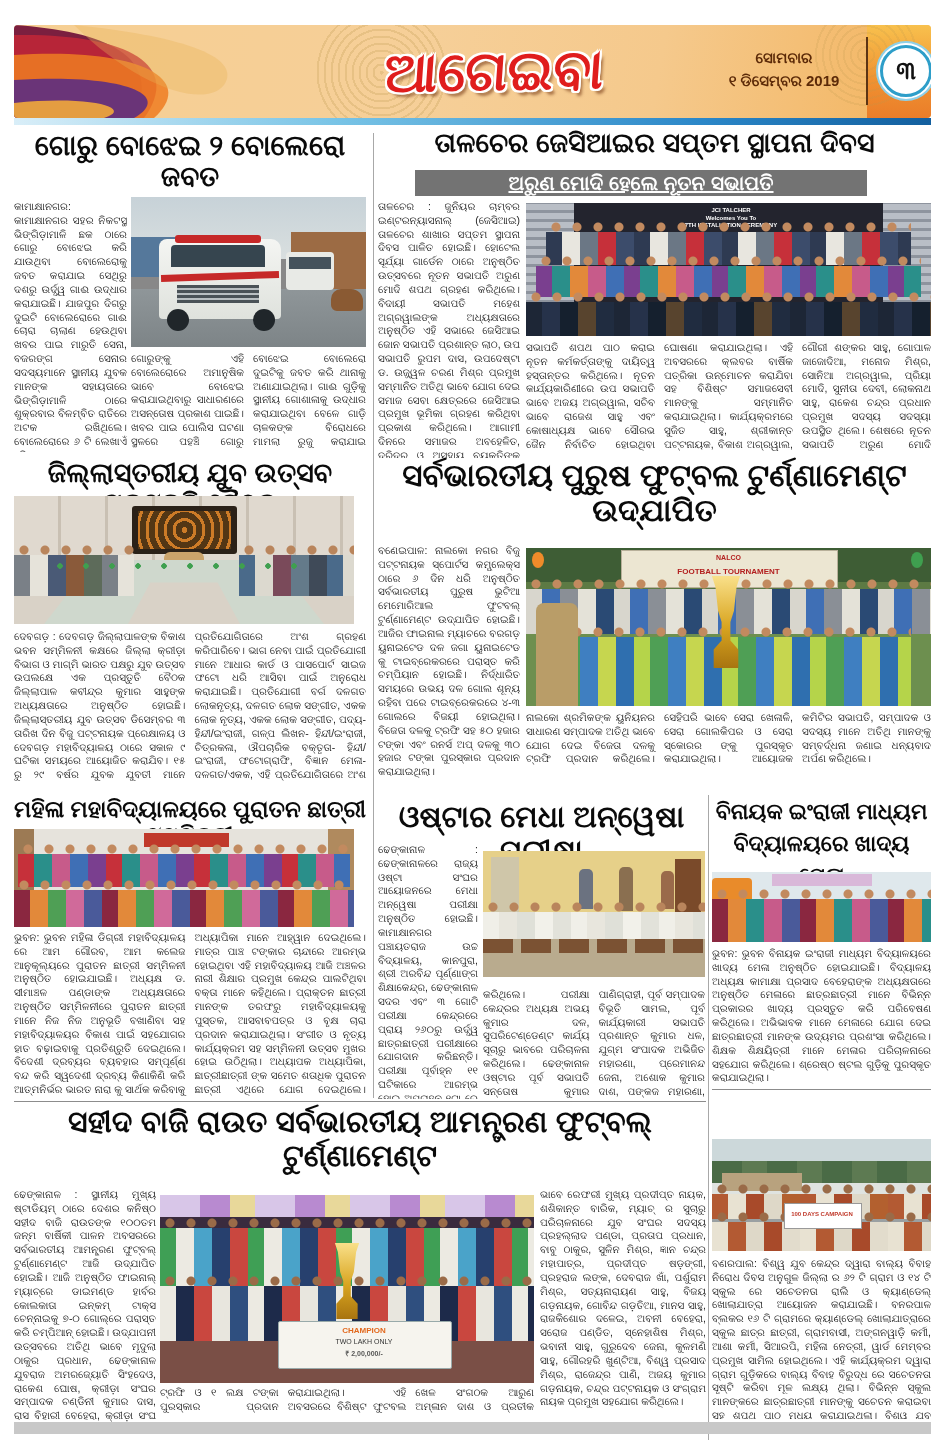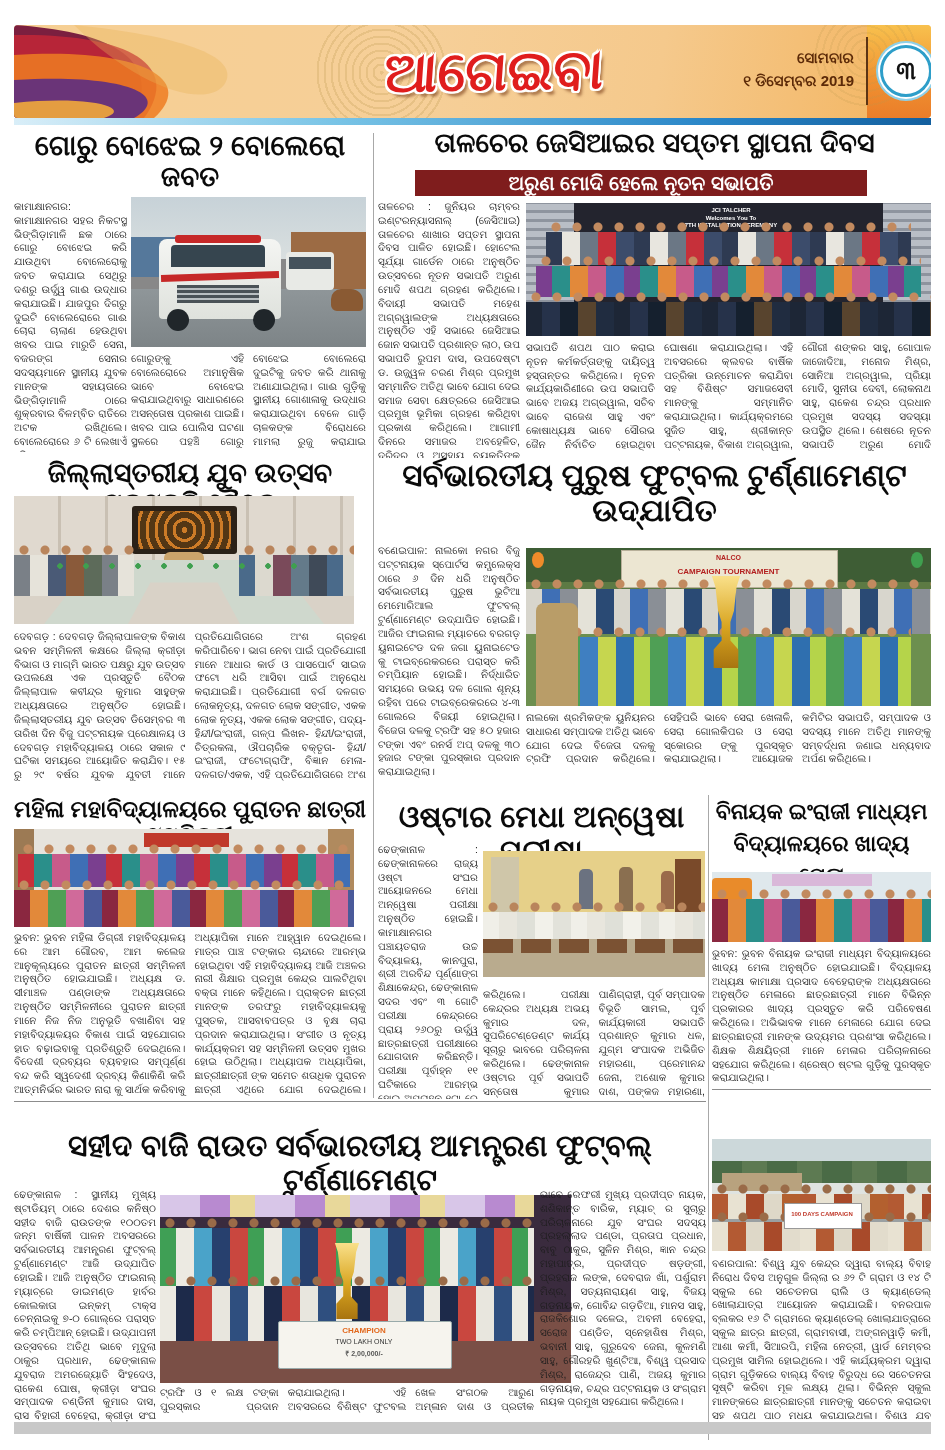--- a/index.html
+++ b/index.html
@@ -22,21 +22,21 @@
   .mast-vline{width:2px;background:#5c3414;}
   .pagenum{width:46px;height:46px;border-radius:50%;background:#fff;border:3px solid #2e9ec9;
     box-shadow:0 0 0 2px #ffffff,0 0 0 4px #8ed0e8;display:flex;align-items:center;justify-content:center;
     font-size:25px;font-weight:bold;color:#111;}
   .bluestrip{background:linear-gradient(90deg,#d9eef8 0%,#79c4e6 35%,#2b87c8 75%,#135f9e 100%);}
 
   
   .h{font-weight:bold;color:#0a0a0a;text-align:center;line-height:1.12;}
   .subbar{background:#e3e3e3;color:#0a0a0a;font-weight:bold;text-align:center;
           display:flex;align-items:center;justify-content:center;}
-  .subbar.dark{background:#7f1d1d;color:#ffffff;}
+  .subbar.dark{background:#737373;color:#ffffff;text-decoration:underline;}
   .body{font-size:10.4px;line-height:1.33;text-align:justify;color:#1d1d1d;overflow:hidden;}
   .cols2{column-count:2;column-gap:9px;}
   .cols3{column-count:3;column-gap:9px;}
   .vline{background:#a8a8a8;width:1px;}
   .hline{background:#8c8c8c;height:1px;}
   .botbar{background:#c8c8c8;}
 
   
   .ph{position:absolute;overflow:hidden;background:#888;}
   .crowd{position:absolute;
@@ -62,21 +62,21 @@
       <path d="M0,78 C80,70 120,84 90,93 L0,93 Z" fill="#f2a93b" opacity="0.9"></path>
       <path d="M60,0 C160,10 230,30 210,60 C190,85 120,60 60,0 Z" fill="#e8b257" opacity="0.35"></path>
     </svg>
     <div class="mandala" style="left:300px;top:-20px;width:135px;height:135px;"></div>
 
     <div class="rightband"></div>
     <div class="mandala" style="right:10px;top:-25px;width:110px;height:110px;opacity:.4;"></div>
 
     <div class="abs mast-title" style="left:330px;top:14px;width:300px;">ଆଗେଇବା</div>
 
-    <div class="abs mast-date" style="left:700px;top:22px;width:140px;">
+    <div class="abs mast-date" style="left:700px;top:22px;width:140px;text-align:center;">
       <div>ସୋମବାର</div>
       <div>୧ ଡିସେମ୍ବର 2019</div>
     </div>
     <div class="abs mast-vline" style="left:852px;top:12px;height:68px;"></div>
     <div class="abs pagenum" style="left:866px;top:20px;">
       <span>୩</span>
     </div>
   </div>
   <div class="abs bluestrip" style="left:14px;top:118px;width:917px;height:7px;"></div>
 
@@ -142,21 +142,21 @@
   </div>
   <div class="abs body cols2" style="left:14px;top:630px;width:352px;height:164px;">ଦେବଗଡ଼ : ଦେବଗଡ଼ ଜିଲ୍ଲାପାଳଙ୍କ ବିକାଶ ଭବନ ସମ୍ମିଳନୀ କକ୍ଷରେ ଜିଲ୍ଲା କ୍ରୀଡ଼ା ବିଭାଗ ଓ ମାଗ୍ମି ଭାରତ ପକ୍ଷରୁ ଯୁବ ଉତ୍ସବ ଉପଲକ୍ଷେ ଏକ ପ୍ରସ୍ତୁତି ବୈଠକ ଜିଲ୍ଲାପାଳ କବୀନ୍ଦ୍ର କୁମାର ସାହୁଙ୍କ ଅଧ୍ୟକ୍ଷତାରେ ଅନୁଷ୍ଠିତ ହୋଇଛି। ଜିଲ୍ଲାସ୍ତରୀୟ ଯୁବ ଉତ୍ସବ ଡିସେମ୍ବର ୩ ତାରିଖ ଦିନ ବିଜୁ ପଟ୍ଟନାୟକ ପ୍ରେକ୍ଷାଳୟ ଓ ଦେବଗଡ଼ ମହାବିଦ୍ୟାଳୟ ଠାରେ ସକାଳ ୯ ଘଟିକା ସମୟରେ ଆୟୋଜିତ କରାଯିବ। ୧୫ ରୁ ୨୯ ବର୍ଷର ଯୁବକ ଯୁବତୀ ମାନେ ପ୍ରତିଯୋଗିତାରେ ଅଂଶ ଗ୍ରହଣ କରିପାରିବେ। ଭାଗ ନେବା ପାଇଁ ପ୍ରତିଯୋଗୀ ମାନେ ଆଧାର କାର୍ଡ ଓ ପାସପୋର୍ଟ ସାଇଜ ଫଟୋ ଧରି ଆସିବା ପାଇଁ ଅନୁରୋଧ କରାଯାଇଛି। ପ୍ରତିଯୋଗୀ ବର୍ଗ ଦଳଗତ ଲୋକନୃତ୍ୟ, ଦଳଗତ ଲୋକ ସଙ୍ଗୀତ, ଏକକ ଲୋକ ନୃତ୍ୟ, ଏକକ ଲୋକ ସଙ୍ଗୀତ, ପଦ୍ୟ-ହିନ୍ଦୀ/ଇଂରାଜୀ, ଗଳ୍ପ ଲିଖନ- ହିନ୍ଦୀ/ଇଂରାଜୀ, ଚିତ୍ରକଳା, ଔପଚାରିକ ବକ୍ତୃତା- ହିନ୍ଦୀ/ ଇଂରାଜୀ, ଫଟୋଗ୍ରାଫି, ବିଜ୍ଞାନ ମେଳା- ଦଳଗତ/ଏକକ, ଏହି ପ୍ରତିଯୋଗିତାରେ ଅଂଶ ଗ୍ରହଣ କରି ପାରିବେ। ଏଥିରେ ପ୍ରଥମ ହୋଇଥିବା ପ୍ରତିଯୋଗୀ ରାଜ୍ୟସ୍ତରୀୟ ଯୁବ ଉତ୍ସବ ପ୍ରତିଯୋଗିତାରେ ଅଂଶ ଗ୍ରହଣ କରିପାରିବେ। ବୈଠକରେ ଜିଲ୍ଲା କ୍ରୀଡ଼ା ଅଧିକାରୀ ତଥା ସହକାରୀ ଜିଲ୍ଲାପାଳ ତାପସ କୁମାର ମହନ୍ତ, ମାଗ୍ମି ଭାରତ ପ୍ରଦୀପ ବିଶ୍ୱାଳ, ସହକାରୀ ଜିଲ୍ଲାପାଳ ଈଶ୍ୱର ଗୁରୁ, ଜିଲ୍ଲା ଶିକ୍ଷା ଅଧିକାରୀ ରେନ୍ଦ୍ରା ସ୍ୱରୂପ, ଜିଲ୍ଲା ସୂଚନା ଓ ଲୋକସମ୍ପର୍କ ଅଧିକାରୀ ମନୋରଞ୍ଜନ ସୂତାର ଓ ବିଭିନ୍ନ ବିଭାଗୀୟ ଅଧିକାରୀ ପ୍ରମୁଖ ଉପସ୍ଥିତ ଥିଲେ।</div>
 
   <div class="abs h" style="left:378px;top:459px;width:553px;font-size:31px;">ସର୍ବଭାରତୀୟ ପୁରୁଷ ଫୁଟ୍‌ବଲ ଟୁର୍ଣ୍ଣାମେଣ୍ଟ ଉଦ୍‌ଯାପିତ</div>
   <div class="abs body" style="left:378px;top:544px;width:142px;height:250px;">ବଣେଇପାଳ: ନାଲକୋ ନଗର ବିଜୁ ପଟ୍ଟନାୟକ ସ୍ପୋର୍ଟସ କମ୍ପ୍ଲେକ୍ସ ଠାରେ ୬ ଦିନ ଧରି ଅନୁଷ୍ଠିତ ସର୍ବଭାରତୀୟ ପୁରୁଷ ଭୁଟିଆ ମେମୋରିଆଲ ଫୁଟବଲ୍ ଟୁର୍ଣ୍ଣାମେଣ୍ଟ ଉଦ୍‌ଯାପିତ ହୋଇଛି। ଆଜିର ଫାଇନାଲ ମ୍ୟାଚରେ ବରଗଡ଼ ୟୁନାଇଟେଡ ଦଳ ଜଗା ୟୁନାଇଟେଡ କୁ ଟାଇବ୍ରେକରରେ ପରାସ୍ତ କରି ଚମ୍ପିୟାନ ହୋଇଛି। ନିର୍ଦ୍ଧାରିତ ସମୟରେ ଉଭୟ ଦଳ ଗୋଲ ଶୂନ୍ୟ ରହିବା ପରେ ଟାଇବ୍ରେକରରେ ୪-୩ ଗୋଲରେ ବିଜୟୀ ହୋଇଥିଲା। ବିଜେତା ଦଳକୁ ଟ୍ରଫି ସହ ୫୦ ହଜାର ଟଙ୍କା ଏବଂ ରନର୍ସ ଅପ୍ ଦଳକୁ ୩୦ ହଜାର ଟଙ୍କା ପୁରସ୍କାର ପ୍ରଦାନ କରାଯାଇଥିଲା।</div>
 
   <div class="ph" style="left:526px;top:548px;width:405px;height:158px;background:linear-gradient(#5d7a44 0 40%,#6d8f4f 40% 100%);">
     <div class="abs" style="left:0;top:0;width:405px;height:34px;background:#3e5d35;"></div>
     <div class="abs" style="left:95px;top:2px;width:215px;height:36px;background:#ece6d2;border:1px solid #b8b09a;">
       <div class="tinytxt" style="left:0;top:3px;width:213px;color:#b32020;font-size:7px;">NALCO</div>
-      <div class="tinytxt" style="left:0;top:16px;width:213px;color:#b32020;font-size:8px;">CAMPAIGN TOURNAMENT</div>
+      <div class="tinytxt" style="left:0;top:16px;width:213px;color:#b32020;font-size:8px;">FOOTBALL TOURNAMENT</div>
     </div>
     <div class="abs" style="left:6px;top:4px;width:12px;height:16px;background:#ef8b2a;border-radius:50%;"></div>
     <div class="abs" style="right:8px;top:4px;width:12px;height:16px;background:#3f9f4f;border-radius:50%;"></div>
     <div class="crowd" style="left:0;top:30px;width:405px;height:56px;--c1:#d8d6cd;--c2:#3f6fb5;--c3:#8a8f96;--c4:#e4e2d8;--c5:#2a4a74;"></div>
     <div class="crowd" style="left:20px;top:78px;width:365px;height:80px;--c1:#b5d44a;--c2:#4f9f55;--c3:#3f7fc1;--c4:#c6d64f;--c5:#2f6faf;"></div>
     <div class="abs" style="left:10px;top:55px;width:42px;height:103px;background:#b99d68;border-radius:8px 8px 0 0;"></div>
     <div class="trophy" style="left:178px;top:28px;width:44px;height:92px;"></div>
   </div>
   <div class="abs body cols3" style="left:526px;top:711px;width:405px;height:84px;">ନାଲକୋ ଶ୍ରମିକଙ୍କ ୟୁନିୟନର ସାଧାରଣ ସମ୍ପାଦକ ଅତିଥି ଭାବେ ଯୋଗ ଦେଇ ବିଜେତା ଦଳକୁ ଟ୍ରଫି ପ୍ରଦାନ କରିଥିଲେ। ସେହିପରି ଭାବେ ସେରା ଖେଳାଳି, ସେରା ଗୋଲକିପର ଓ ସେରା ସ୍କୋରର ଙ୍କୁ ପୁରସ୍କୃତ କରାଯାଇଥିଲା। ଆୟୋଜକ କମିଟିର ସଭାପତି, ସମ୍ପାଦକ ଓ ସଦସ୍ୟ ମାନେ ଅତିଥି ମାନଙ୍କୁ ସମ୍ବର୍ଦ୍ଧନା ଜଣାଇ ଧନ୍ୟବାଦ ଅର୍ପଣ କରିଥିଲେ।</div>
 
@@ -185,24 +185,24 @@
   <div class="abs body cols2" style="left:483px;top:988px;width:222px;height:112px;">କରିଥିଲେ। ପରୀକ୍ଷା କେନ୍ଦ୍ରର ଅଧ୍ୟକ୍ଷ ଅଭୟ କୁମାର ଦଳ, ସୁପରିଟେଣ୍ଡେଣ୍ଟ କାର୍ଯ୍ୟ ସୂଚାରୁ ଭାବରେ ପରିଚାଳନା କରିଥିଲେ। ଢେଙ୍କାନାଳ ଓଷ୍ଟାର ପୂର୍ବ ସଭାପତି ସନ୍ତୋଷ କୁମାର ପାଣିଗ୍ରାହୀ, ପୂର୍ବ ସମ୍ପାଦକ ବିଭୂତି ସାମଲ, ପୂର୍ବ କାର୍ଯ୍ୟକାରୀ ସଭାପତି ପ୍ରଶାନ୍ତ କୁମାର ଧଳ, ଯୁଗ୍ମ ସଂପାଦକ ଅଭିଜିତ ମହାରଣା, ପ୍ରେମାନନ୍ଦ ଜେନା, ଅଶୋକ କୁମାର ଦାଶ, ପଙ୍କଜ ମହାରଣା, ଦେବେନ୍ଦ୍ର କୁମାର ଦାସ, ବ୍ରହ୍ମାନନ୍ଦ ପ୍ରଧାନ, ପଙ୍କଜ ଲୋଚନ ପିରେଟ, ଅଙ୍କୁର କୁମାର ଜେନା ପ୍ରମୁଖ ପରୀକ୍ଷା କାର୍ଯ୍ୟରେ ସହଯୋଗ କରିଥିଲେ।</div>
 
   <div class="abs h" style="left:712px;top:796px;width:219px;font-size:22px;line-height:1.45;">ବିନାୟକ ଇଂରାଜୀ ମାଧ୍ୟମ ବିଦ୍ୟାଳୟରେ ଖାଦ୍ୟ ମେଳା</div>
   <div class="ph" style="left:712px;top:872px;width:219px;height:70px;background:#dfe8ec;">
     <div class="abs" style="left:0;top:6px;width:40px;height:40px;background:#e98b2a;border-radius:4px;"></div>
     <div class="abs" style="left:60px;top:2px;width:100px;height:12px;background:#d9b8d9;"></div>
     <div class="crowd" style="left:0;top:16px;width:219px;height:54px;--skin:#c28a5f;--c1:#8a2740;--c2:#e2893a;--c3:#2a8f8a;--c4:#c75b8a;--c5:#4a5a9a;"></div>
   </div>
   <div class="abs body" style="left:712px;top:947px;width:219px;height:140px;">ଭୁବନ: ଭୁବନ ବିନାୟକ ଇଂରାଜୀ ମାଧ୍ୟମ ବିଦ୍ୟାଳୟରେ ଖାଦ୍ୟ ମେଳା ଅନୁଷ୍ଠିତ ହୋଇଯାଇଛି। ବିଦ୍ୟାଳୟ ଅଧ୍ୟକ୍ଷ କାମାକ୍ଷା ପ୍ରସାଦ ବେହେରାଙ୍କ ଅଧ୍ୟକ୍ଷତାରେ ଅନୁଷ୍ଠିତ ମେଳାରେ ଛାତ୍ରଛାତ୍ରୀ ମାନେ ବିଭିନ୍ନ ପ୍ରକାରର ଖାଦ୍ୟ ପ୍ରସ୍ତୁତ କରି ପରିବେଷଣ କରିଥିଲେ। ଅଭିଭାବକ ମାନେ ମେଳାରେ ଯୋଗ ଦେଇ ଛାତ୍ରଛାତ୍ରୀ ମାନଙ୍କ ଉଦ୍ୟମର ପ୍ରଶଂସା କରିଥିଲେ। ଶିକ୍ଷକ ଶିକ୍ଷୟିତ୍ରୀ ମାନେ ମେଳାର ପରିଚାଳନାରେ ସହଯୋଗ କରିଥିଲେ। ଶ୍ରେଷ୍ଠ ଷ୍ଟଲ ଗୁଡ଼ିକୁ ପୁରସ୍କୃତ କରାଯାଇଥିଲା।</div>
 
-  <div class="abs h" style="left:14px;top:1105px;width:692px;font-size:30px;margin-top:24px;">ସହୀଦ ବାଜି ରାଉତ ସର୍ବଭାରତୀୟ ଆମନ୍ତ୍ରଣ ଫୁଟ୍‌ବଲ୍ ଟୁର୍ଣ୍ଣାମେଣ୍ଟ</div>
+  <div class="abs h" style="left:14px;top:1105px;width:692px;font-size:30px;">ସହୀଦ ବାଜି ରାଉତ ସର୍ବଭାରତୀୟ ଆମନ୍ତ୍ରଣ ଫୁଟ୍‌ବଲ୍ ଟୁର୍ଣ୍ଣାମେଣ୍ଟ</div>
   <div class="abs body" style="left:14px;top:1188px;width:142px;height:234px;">ଢେଙ୍କାନାଳ : ସ୍ଥାନୀୟ ମୁଖ୍ୟ ଷ୍ଟାଡିୟମ୍ ଠାରେ ଦେଶର କନିଷ୍ଠ ସହୀଦ ବାଜି ରାଉତଙ୍କ ୧୦୦ତମ ଜନ୍ମ ବାର୍ଷିକୀ ପାଳନ ଅବସରରେ ସର୍ବଭାରତୀୟ ଆମନ୍ତ୍ରଣ ଫୁଟ୍‌ବଲ୍ ଟୁର୍ଣ୍ଣାମେଣ୍ଟ ଆଜି ଉଦ୍‌ଯାପିତ ହୋଇଛି। ଆଜି ଅନୁଷ୍ଠିତ ଫାଇନାଲ୍ ମ୍ୟାଚ୍‌ରେ ଡାଇମଣ୍ଡ ହାର୍ବର କୋଲକାତା ଇନ୍‌କମ୍ ଟାକ୍ସ ଚେନ୍ନାଇକୁ ୭-୦ ଗୋଲ୍‌ରେ ପରାସ୍ତ କରି ଚମ୍ପିଆନ୍ ହୋଇଛି। ଉଦ୍‌ଯାପନୀ ଉତ୍ସବରେ ଅତିଥି ଭାବେ ମୃଦୁଲା ଠାକୁର ପ୍ରଧାନ, ଢେଙ୍କାନାଳ ଯୁବରାଜ ଅମରଜ୍ୟୋତି ସିଂହଦେଓ, ରାକେଶ ଘୋଷ, କ୍ରୀଡ଼ା ସଂଘର ସମ୍ପାଦକ ଚଣ୍ଡିନୀ କୁମାର ଦାସ, ରାସ ବିହାରୀ ବେହେରା, କ୍ରୀଡ଼ା ସଂଘ ଉପସଭାପତି ସଞ୍ଜୟ କୁମାର ଲଙ୍କ, ସୁନିଲ କୁମାର ଶର୍ମା ପ୍ରମୁଖ ଯୋଗଦେଇଥିଲେ। ଅତିଥିମାନେ ଚମ୍ପିଆନ୍ ଡାଇମଣ୍ଡ ହାର୍ବର କୋଲକାତା ଦଳକୁ ଚମ୍ପିଆନ୍ ଟ୍ରଫି ସହ ଦୁଇ ଲକ୍ଷ ଟଙ୍କା ପୁରସ୍କାର ପ୍ରଦାନ କରିଥିଲେ। ସେହିପରି ରନର୍ସଅପ୍ ଇନ୍‌କମଟାକ୍ସ ଚେନ୍ନାଇକୁ ରନର୍ସଅପ୍</div>
 
-  <div class="ph" style="left:160px;top:1195px;width:411px;height:188px;background:linear-gradient(#3a2b3e 0 62%,#7a4f46 62% 100%);">
+  <div class="ph" style="left:160px;top:1195px;width:374px;height:188px;background:linear-gradient(#3a2b3e 0 62%,#7a4f46 62% 100%);">
     <div class="abs" style="left:0;top:0;width:374px;height:22px;background:repeating-linear-gradient(90deg,#d8c6e8 0 40px,#b88ad0 40px 70px,#e8d89a 70px 95px);"></div>
     <div class="crowd" style="left:0;top:22px;width:374px;height:70px;--skin:#9a6b48;--c1:#3f9f55;--c2:#eceae2;--c3:#4aa3c9;--c4:#27406e;--c5:#c9473f;"></div>
     <div class="crowd" style="left:0;top:80px;width:374px;height:66px;--skin:#9a6b48;--c1:#eceae2;--c2:#1d2a4a;--c3:#c9473f;--c4:#e8e6de;--c5:#2f4f7f;"></div>
     <div class="trophy" style="left:168px;top:48px;width:38px;height:76px;"></div>
     <div class="abs" style="left:118px;top:126px;width:172px;height:46px;background:#f6f4ee;border:1px solid #9aa;border-radius:2px;">
       <div class="tinytxt" style="left:0;top:4px;width:170px;color:#e2691e;font-size:8px;">CHAMPION</div>
       <div class="tinytxt" style="left:0;top:16px;width:170px;color:#333;font-size:7px;font-weight:normal;">TWO LAKH ONLY</div>
       <div class="tinytxt" style="left:0;top:28px;width:170px;color:#555;font-size:7px;font-we:normal;">₹ 2,00,000/-</div>
     </div>
   </div>

